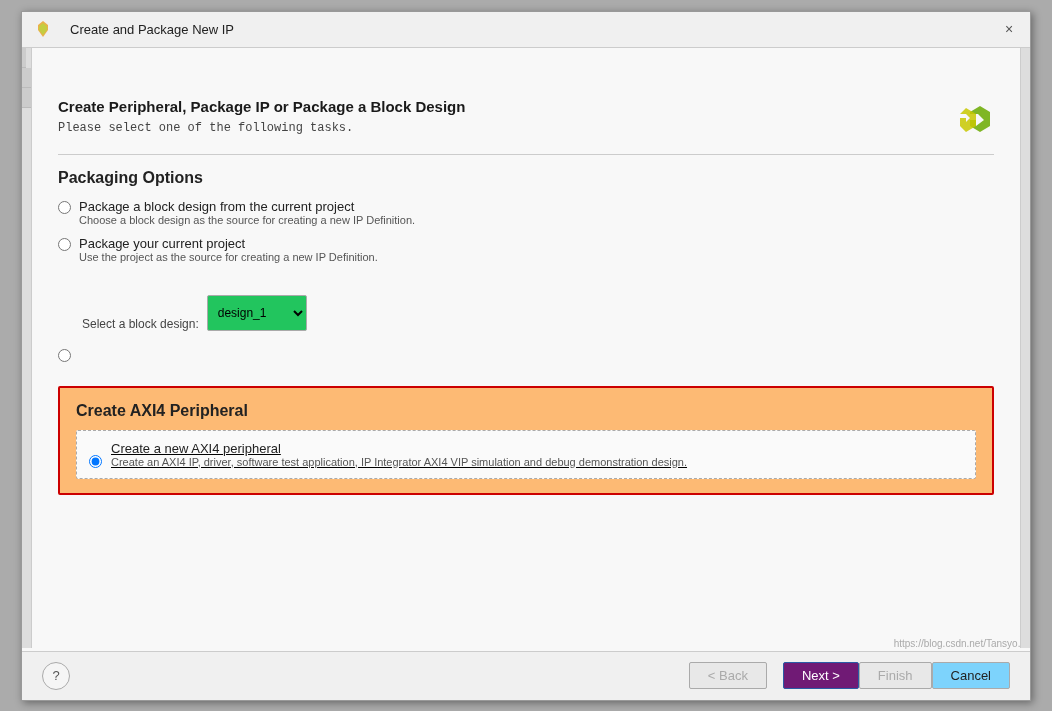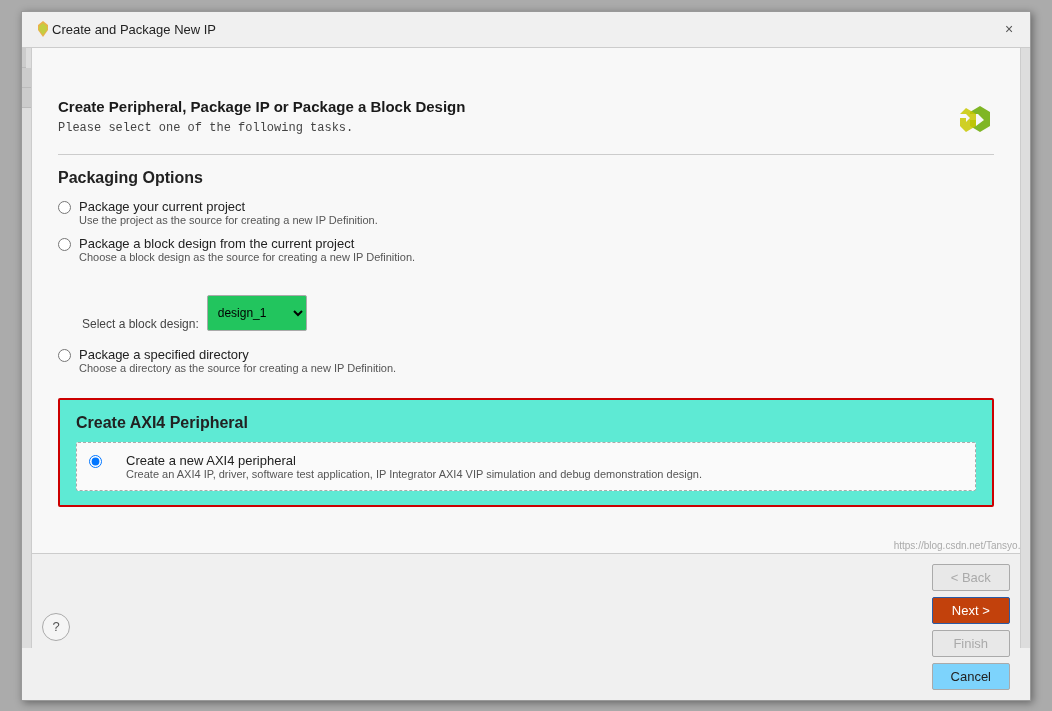--- a/index.html
+++ b/index.html
@@ -32,21 +32,21 @@
       padding: 8px 12px;
       display: flex;
       align-items: center;
       justify-content: space-between;
       min-height: 36px;
     }
 
     .title-bar-left {
       display: flex;
       align-items: center;
-      gap: 0;
+      gap: 18px;
     }
 
     .title-icon {
       width: 18px;
       height: 18px;
     }
 
     .title-text {
       font-size: 13px;
       font-weight: normal;
@@ -160,38 +160,39 @@
       font-size: 12px;
       padding: 9px 6px;
       border: 1px solid #aaa;
       background: #22c55e;
       border-radius: 2px;
       min-width: 100px;
     }
 
     .axi4-section {
       border: 2px solid #cc0000;
-      background: #5eead4;
+      background: #fdba74;
       padding: 14px 16px;
       margin-top: 24px;
       border-radius: 2px;
     }
 
     .axi4-section .section-title {
       margin-bottom: 10px;
     }
 
     .axi4-option {
       display: flex;
-      align-items: flex-start;
-      gap: 24px;
+      align-items: flex-end;
+      gap: 9px;
       border: 1px dashed #aaa;
       padding: 10px 12px;
       border-radius: 2px;
       background: #fafafa;
+      text-decoration: underline;
     }
 
     .axi4-option input[type="radio"] {
       margin-top: 2px;
       flex-shrink: 0;
     }
 
     .dialog-footer {
       padding: 10px 20px;
       background: #f0f0f0;
@@ -201,22 +202,20 @@
       justify-content: space-between;
     }
 
     .footer-left {
       display: flex;
       align-items: center;
     }
 
     .footer-right {
       display: flex;
-      gap: 6px;
-      flex-direction: column;
     }
 
     .help-btn {
       width: 28px;
       height: 28px;
       border: 1px solid #aaa;
       border-radius: 50%;
       background: #f5f5f5;
       cursor: pointer;
       font-size: 13px;
@@ -231,23 +230,24 @@
       font-size: 13px;
       border: 1px solid #aaa;
       background: #7dd3fc;
       cursor: pointer;
       min-width: 72px;
       border-radius: 2px;
       color: #222;
     }
 
     .dialog-btn.primary {
-      background: #c2410c;
+      background: #701a75;
       color: #fff;
       border-color: #2a5ba5;
+      margin-left: 16px;
     }
 
     .dialog-btn:disabled, .dialog-btn.disabled {
       color: #aaa;
       cursor: default;
       background: #e8e8e8;
     }
 
     .watermark {
       position: absolute;
@@ -299,48 +299,44 @@
     </div>
 
     <hr class="divider">
 
     <div>
       <div class="section-title">Packaging Options</div>
 
       <div class="option-group">
 
         <div class="radio-option">
+          <input type="radio" name="packaging" id="opt2" style="">
+          <div class="option-label-group">
+            <label class="option-label-main" for="opt2">Package a block design from the current project</label>
+            <span class="option-label-desc">Choose a block design as the source for creating a new IP Definition.</span>
+          </div>
+        </div>
+
+        <div class="radio-option">
           <input type="radio" name="packaging" id="opt1" style="">
           <div class="option-label-group">
             <label class="option-label-main" for="opt1">Package your current project</label>
             <span class="option-label-desc">Use the project as the source for creating a new IP Definition.</span>
           </div>
         </div>
 
-        <div class="radio-option">
-          <input type="radio" name="packaging" id="opt2" style="">
-          <div class="option-label-group">
-            <label class="option-label-main" for="opt2">Package a block design from the current project</label>
-            <span class="option-label-desc">Choose a block design as the source for creating a new IP Definition.</span>
-          </div>
-        </div>
-
         <div class="block-design-row">
           <span class="block-design-label">Select a block design:</span>
           <select class="block-design-select">
             <option>design_1</option>
           </select>
         </div>
 
         <div class="radio-option">
           <input type="radio" name="packaging" id="opt3" style="">
-          <div class="option-label-group">
-            <label class="option-label-main" for="opt3">Package a specified directory</label>
-            <span class="option-label-desc">Choose a directory as the source for creating a new IP Definition.</span>
-          </div>
         </div>
       </div>
     </div>
 
     <div class="axi4-section">
       <div class="section-title">Create AXI4 Peripheral</div>
       <div class="axi4-option">
         <input type="radio" name="packaging" id="opt4" checked="" style="">
         <div class="option-label-group">
           <label class="option-label-main" for="opt4">Create a new AXI4 peripheral</label>

